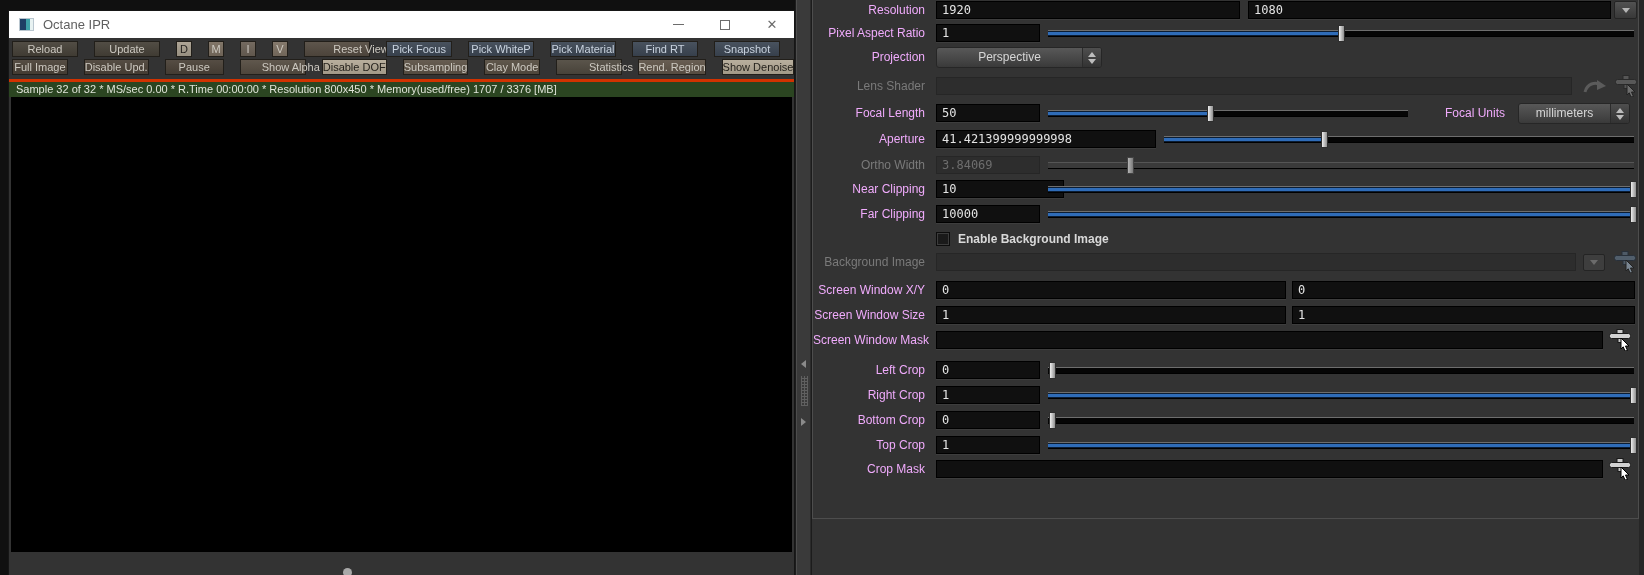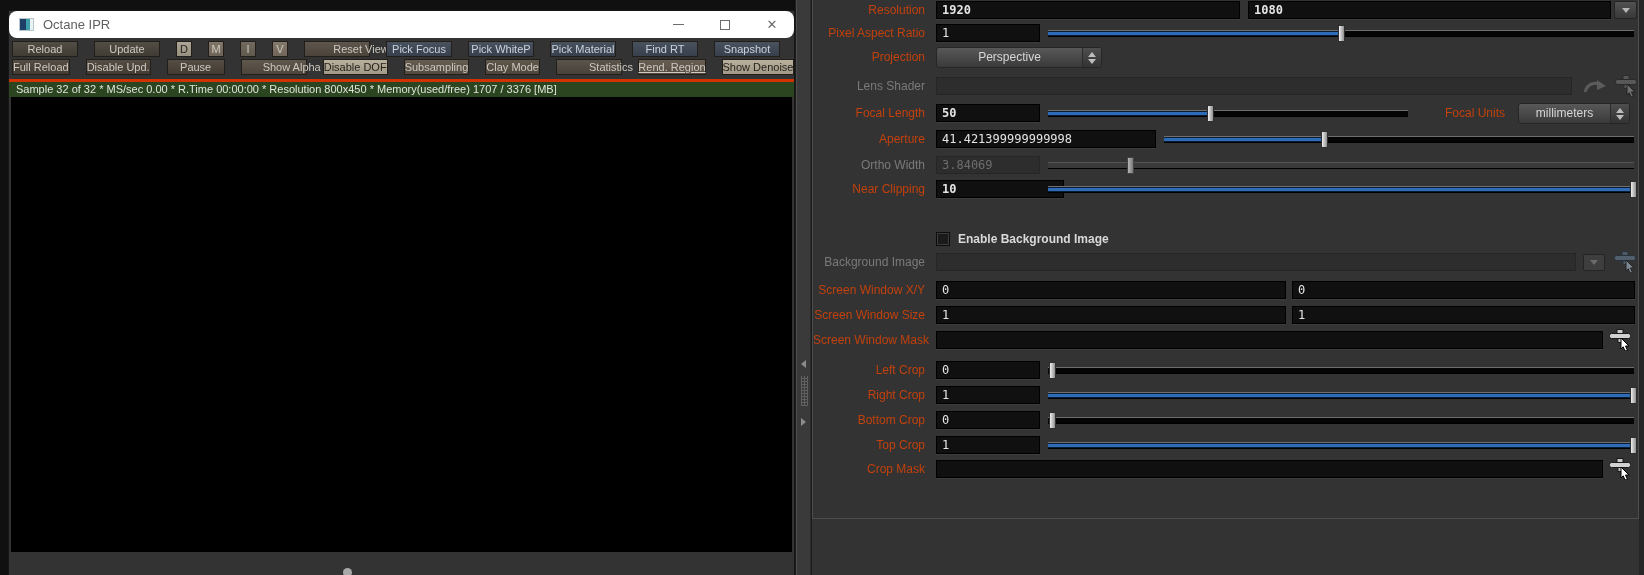--- a/index.html
+++ b/index.html
@@ -3,21 +3,21 @@
 <meta charset="utf-8">
 <style>
   * { margin:0; padding:0; box-sizing:border-box; }
   html,body { background:#101010; }
   #stage { position:relative; width:1644px; height:575px; background:#101010; overflow:hidden;
            font-family:"Liberation Sans", sans-serif; }
 
   
   .ipr-window { position:absolute; left:8px; top:10px; width:787px; height:565px;
                 background:#333333; border:1px solid #161616; }
-  .titlebar { height:27px; background:#ffffff; display:flex; align-items:center; padding:0 8px 0 10px;border-radius:8px; }
+  .titlebar { height:27px; background:#ffffff; display:flex; align-items:center; padding:0 8px 0 10px; }
   .app-icon { width:15px; height:13px; border:1px solid #b9c6cf; margin-right:9px;
               background:linear-gradient(90deg,#1e3f66 0 45%, #3da0a8 45% 78%, #e8f2f2 78% 100%); }
   .win-title { font-size:13px; color:#5f5f5f; flex:1; }
   .win-controls { display:flex; align-items:center; gap:33px; padding-right:7px; }
   .wc { width:14px; height:14px; display:flex; align-items:center; justify-content:center; color:#6c6c6c; }
   .min-glyph { display:inline-block; width:11px; border-top:1px solid #6c6c6c; }
   .max-glyph { display:inline-block; width:10px; height:10px; border:1px solid #6c6c6c; }
   .close-glyph { font-size:13px; line-height:13px; color:#6c6c6c; }
 
   
@@ -33,21 +33,21 @@
   .b-i      { background-color:#6b6156; }
   .b-v      { background-color:#7d7163; }
   .b-std2   { background-color:#544b41;padding-left:48px; }
   .b-blue   { background-color:#3d4754; color:#c9d3df; }
   .b-r2     { background-color:#4b4238; }
   .b-alpha  { background-color:#564d42;padding-left:36px; }
   .b-active { background-color:#b4aa97; color:#26231d; }
   .b-subs   { background-color:#5d5347; }
   .b-clay   { background-color:#564d41; }
   .b-stat   { background-color:#504a40;padding-left:44px; }
-  .b-rreg   { background-color:#5f5448;text-decoration:underline; }
+  .b-rreg   { background-color:#5f5448; }
 
   .red-line { height:3px; background:#d23200; }
   .statusbar { height:15px; background:#2b4521; color:#dfe4d8; font-size:11px; line-height:14px;
                padding-left:7px; white-space:nowrap; overflow:hidden; }
   .render-area { margin:0 2px; height:455px; background:#000000; }
   .bottom-strip { height:60px; background:#333333; }
   .drag-dot { position:absolute; left:343px; top:568px; width:9px; height:9px; border-radius:50%; background:#a9a9a9; }
 
   
   .splitter { position:absolute; left:795px; top:0; width:17px; height:575px; background:#3a3a3a;
@@ -61,28 +61,28 @@
                          repeating-linear-gradient(90deg,#6a6a6a 0 1px, transparent 1px 3px); opacity:.8; }
 
   
   .right-bg { position:absolute; left:812px; top:0; width:832px; height:575px; background:#333333; }
   .edge-strip { position:absolute; left:1639px; top:0; width:5px; height:575px; background:#262626; }
   .groupbox { position:absolute; left:812px; top:-10px; width:827px; height:529px;
               border:1px solid #4d4d4d; pointer-events:none; }
 
   .prow { position:absolute; left:813px; width:826px; height:20px; }
   .plabel { position:absolute; left:0; top:0; width:112px; text-align:right; font-size:12px;
-            line-height:18px; color:#c2410c; white-space:nowrap; }
+            line-height:18px; color:#f0abfc; white-space:nowrap; }
   .plabel.disabled { color:#7a7a7a; }
 
   .pfield { position:absolute; top:0; height:18px; background:#101010; border:1px solid #000;
             box-shadow:0 1px 0 rgba(255,255,255,.05);
             color:#e4e4e4; font-family:"DejaVu Sans Mono", monospace; font-size:12px; line-height:16px;
             padding:0 5px; white-space:nowrap; overflow:hidden; }
-  .pfield.bold { font-weight:bold; }
+  .pfield.bold { font-weight:normal; }
   .pfield.disabled { background:#2d2d2d; border-color:#262626; color:#6e6e6e; box-shadow:none; }
 
   .slider { position:absolute; top:6px; height:7px; background:#050505;
             border-top:1px solid #6e6e6e; border-bottom:1px solid #000; }
   .sfill { position:absolute; left:0; top:0; bottom:0;
            background:linear-gradient(180deg,#0b1d33 0 18%, #2f6cb8 18% 78%, #0b1d33 78% 100%); }
   .shandle { position:absolute; top:-6px; width:7px; height:17px;
              background:linear-gradient(90deg,#efefef,#8f8f8f); border:1px solid #2e2e2e; margin-left:-3px; }
   .slider.disabled { background:#3a3a3a; border-top-color:#555; }
   .slider.disabled .shandle { background:linear-gradient(90deg,#b5b5b5,#7a7a7a); border-color:#444; }
@@ -140,21 +140,21 @@
         <button class="tbtn w16 b-i">I</button>
         <button class="tbtn w16 b-v">V</button>
         <button class="tbtn w66 b-std2">Reset View</button>
         <button class="tbtn w66 b-blue">Pick Focus</button>
         <button class="tbtn w66 b-blue">Pick WhiteP</button>
         <button class="tbtn w66 b-blue">Pick Material</button>
         <button class="tbtn w66 b-blue">Find RT</button>
         <button class="tbtn w66 b-blue">Snapshot</button>
       </div>
       <div class="tb-row">
-        <button class="tbtn w66 b-r2">Full Reload</button>
+        <button class="tbtn w66 b-r2">Full Image</button>
         <button class="tbtn w66 b-r2">Disable Upd.</button>
         <button class="tbtn w70 b-r2">Pause</button>
         <button class="tbtn w66 b-alpha">Show Alpha</button>
         <button class="tbtn w66 b-active">Disable DOF</button>
         <button class="tbtn w66 b-subs">Subsampling</button>
         <button class="tbtn w66 b-clay">Clay Mode</button>
         <button class="tbtn w66 b-stat">Statistics</button>
         <button class="tbtn w68 b-rreg" style="width:68px">Rend. Region</button>
         <button class="tbtn b-active" style="width:72px">Show Denoise</button>
       </div>
@@ -262,20 +262,28 @@
 
   <div class="prow" style="top:180px">
     <div class="plabel">Near Clipping</div>
     <div class="pfield bold" style="left:123px;width:128px">10</div>
     <div class="slider" style="left:235px;width:586px">
       <div class="sfill" style="width:100%"></div>
       <div class="shandle" style="left:calc(100% - 4px);margin-left:0"></div>
     </div>
   </div>
 
+  <div class="prow" style="top:205px">
+    <div class="plabel">Far Clipping</div>
+    <div class="pfield" style="left:123px;width:104px">10000</div>
+    <div class="slider" style="left:235px;width:586px">
+      <div class="sfill" style="width:100%"></div>
+      <div class="shandle" style="left:calc(100% - 4px);margin-left:0"></div>
+    </div>
+  </div>
 
   <div class="prow" style="top:231px">
     <div class="checkbox" style="left:123px"></div>
     <div class="cb-label" style="left:145px">Enable Background Image</div>
   </div>
 
   <div class="prow" style="top:253px">
     <div class="plabel disabled">Background Image</div>
     <div class="pfield disabled" style="left:123px;width:640px"></div>
     <div class="dd-btn disabled" style="left:770px;top:1px;width:22px;height:17px">

